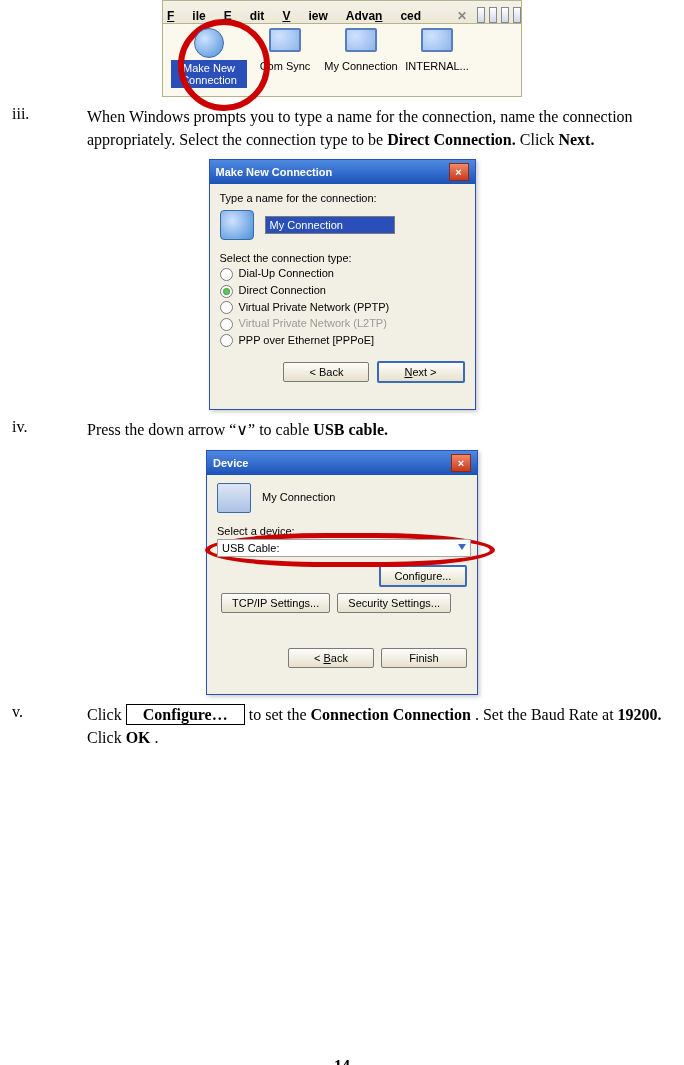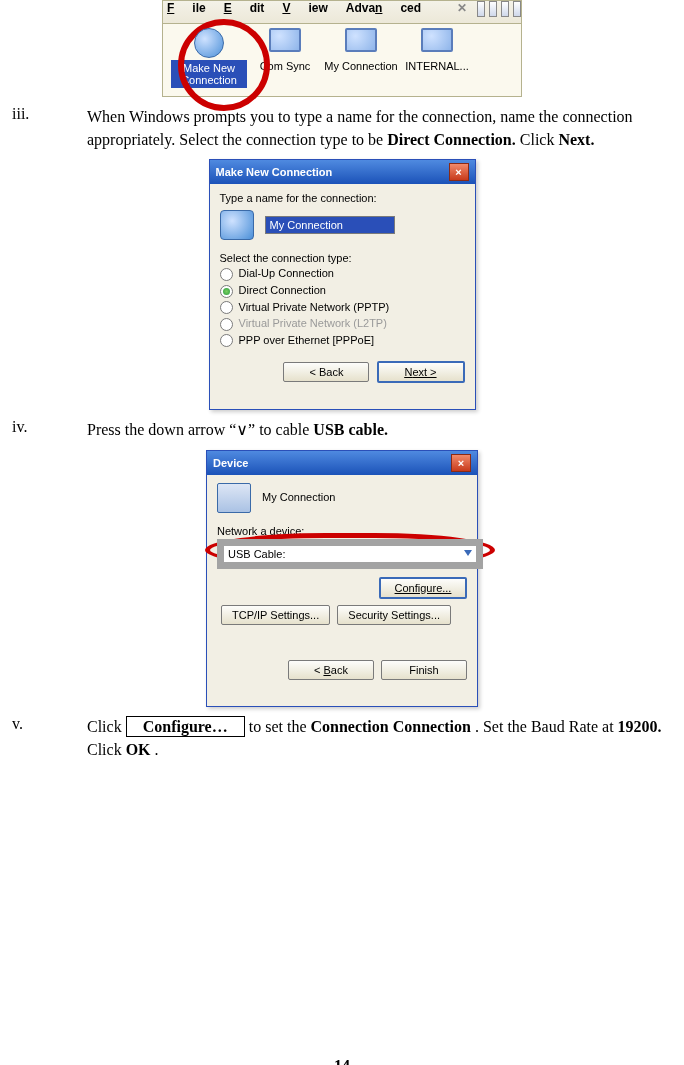--- a/index.html
+++ b/index.html
@@ -18,21 +18,21 @@
   }
 
   
   .ss1 {
     margin: 0 auto 6px auto;
     width: 360px;
     position: relative;
   }
   .menubar {
     display: flex;
-    align-items: flex-start;
+    align-items: flex-end;
     background: linear-gradient(#f4f2e8,#ece8d8);
     border: 1px solid #b5b28e;
     height: 22px;
     font-family: Tahoma, sans-serif;
     font-size: 12px;
     padding-left: 4px;
   }
   .menubar span {
     margin-right: 18px;
     font-weight: bold;
@@ -180,25 +180,25 @@
   .winbtn {
     display: inline-block;
     min-width: 64px;
     padding: 3px 10px;
     text-align: center;
     border: 1px solid #7a7a7a;
     background: linear-gradient(#fdfdfb,#e6e1cc);
     margin-left: 4px;
     border-radius: 2px;
   }
-  .winbtn.default { border: 2px solid #3a6ab8; text-decoration: underline; }
+  .winbtn.default { border: 2px solid #3a6ab8; }
 
   
   .combo {
-    border: 7px solid #a3a3a3;
+    border: 1px solid #a3a3a3;
     background: #fff;
     padding: 2px 18px 2px 4px;
     position: relative;
     width: 230px;
   }
   .combo::after {
     content: "";
     position: absolute; right: 4px; top: 4px;
     width: 0; height: 0;
     border-left: 4px solid transparent;
@@ -325,21 +325,21 @@
   <div class="win" style="width:270px">
     <div class="titlebar">
       <span class="ttext">Device</span>
       <div class="closebtn">×</div>
     </div>
     <div class="win-body">
       <div style="margin-bottom:12px">
         <span class="globe-mini" style="vertical-align:middle;border-radius:2px;background:linear-gradient(#dde6f5,#aac2e4)"></span>
         <span>My Connection</span>
       </div>
-      <div style="margin-bottom:2px">Network a device:</div>
+      <div style="margin-bottom:2px">Select a device:</div>
       <div class="combo-wrap">
         <div class="red-oval"></div>
         <div class="combo">
           <span>USB Cable:</span>
         </div>
       </div>
       <div class="btnrow" style="margin-top:8px">
         <span class="winbtn default">Configure...</span>
       </div>
       <div style="margin-top:6px">

